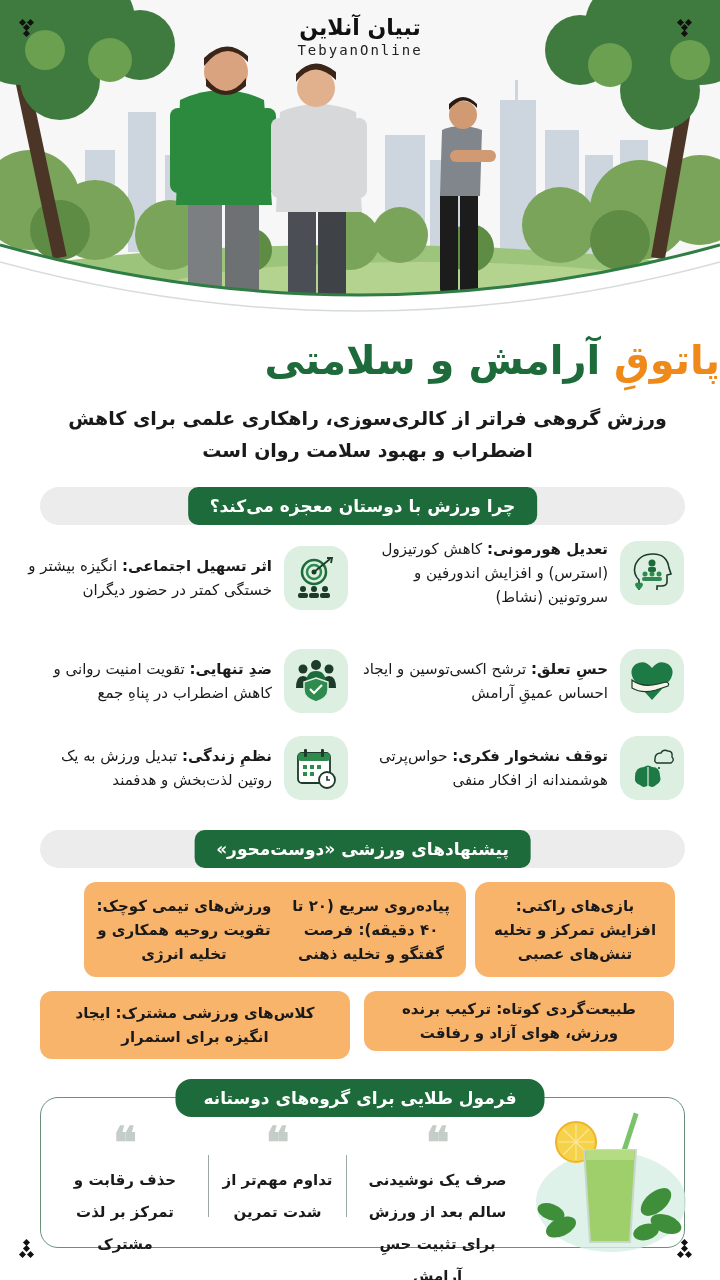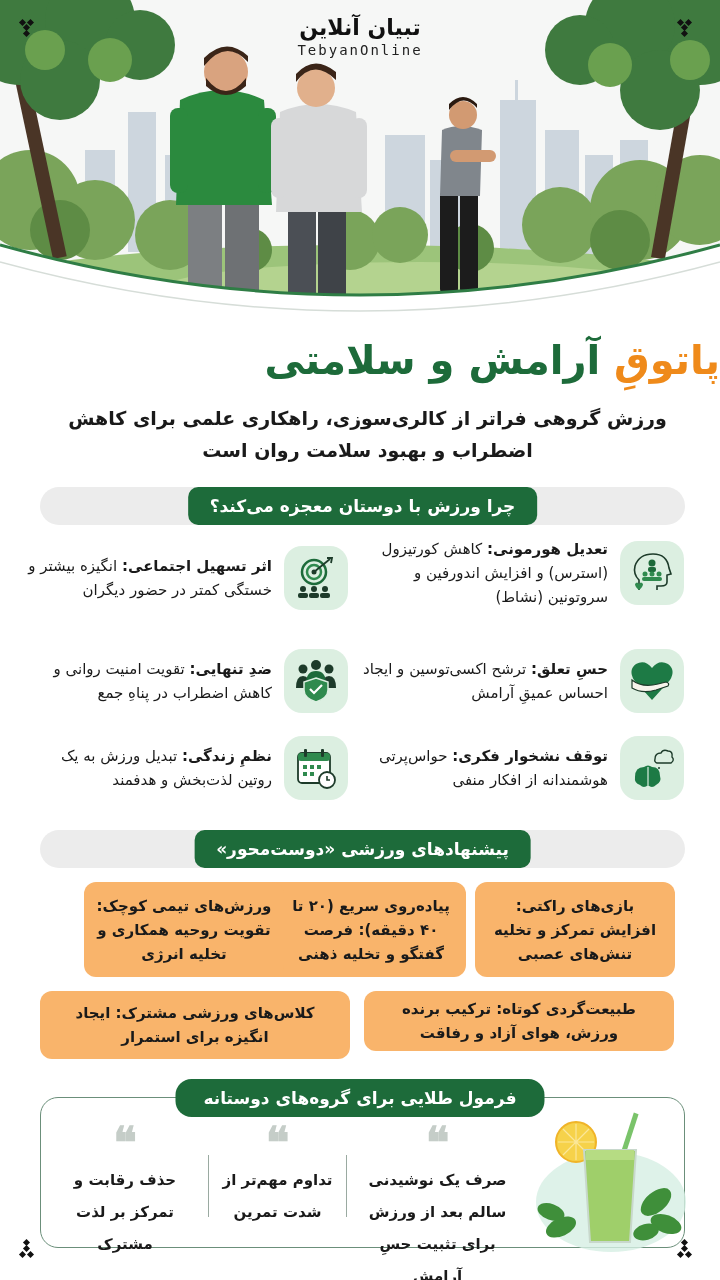--- a/index.html
+++ b/index.html
@@ -283,21 +283,21 @@
   <div class="benefit-text">
     <b>نظمِ زندگی:</b>
     <span>تبدیل ورزش به یک روتین لذت‌بخش و هدفمند</span>
   </div>
 </div>
 
 <div class="section-bar" style="top:830px;">
   <div class="section-pill">پیشنهادهای ورزشی «دوست‌محور»</div>
 </div>
 
-<div class="card" style="left:475px; top:882px; width:200px; height:95px;">
+<div class="card" style="left:475px; top:882px; width:200px; height:95px;border-radius:14px;">
   <div><span>بازی‌های راکتی:</span> <span>افزایش تمرکز و تخلیه تنش‌های عصبی</span></div>
 </div>
 <div class="card" style="left:248px; top:882px; width:218px; height:95px;padding-left:40px;">
   <div><span>پیاده‌روی سریع (۲۰ تا ۴۰ دقیقه):</span> <span>فرصت گفتگو و تخلیه ذهنی</span></div>
 </div>
 <div class="card" style="left:40px; top:882px; width:200px; height:95px;margin-left:44px;">
   <div><span>ورزش‌های تیمی کوچک:</span> <span>تقویت روحیه همکاری و تخلیه انرژی</span></div>
 </div>
 <div class="card" style="left:364px; top:991px; width:310px; height:60px;">
   <div><span>طبیعت‌گردی کوتاه:</span> <span>ترکیب برنده ورزش، هوای آزاد و رفاقت</span></div>

